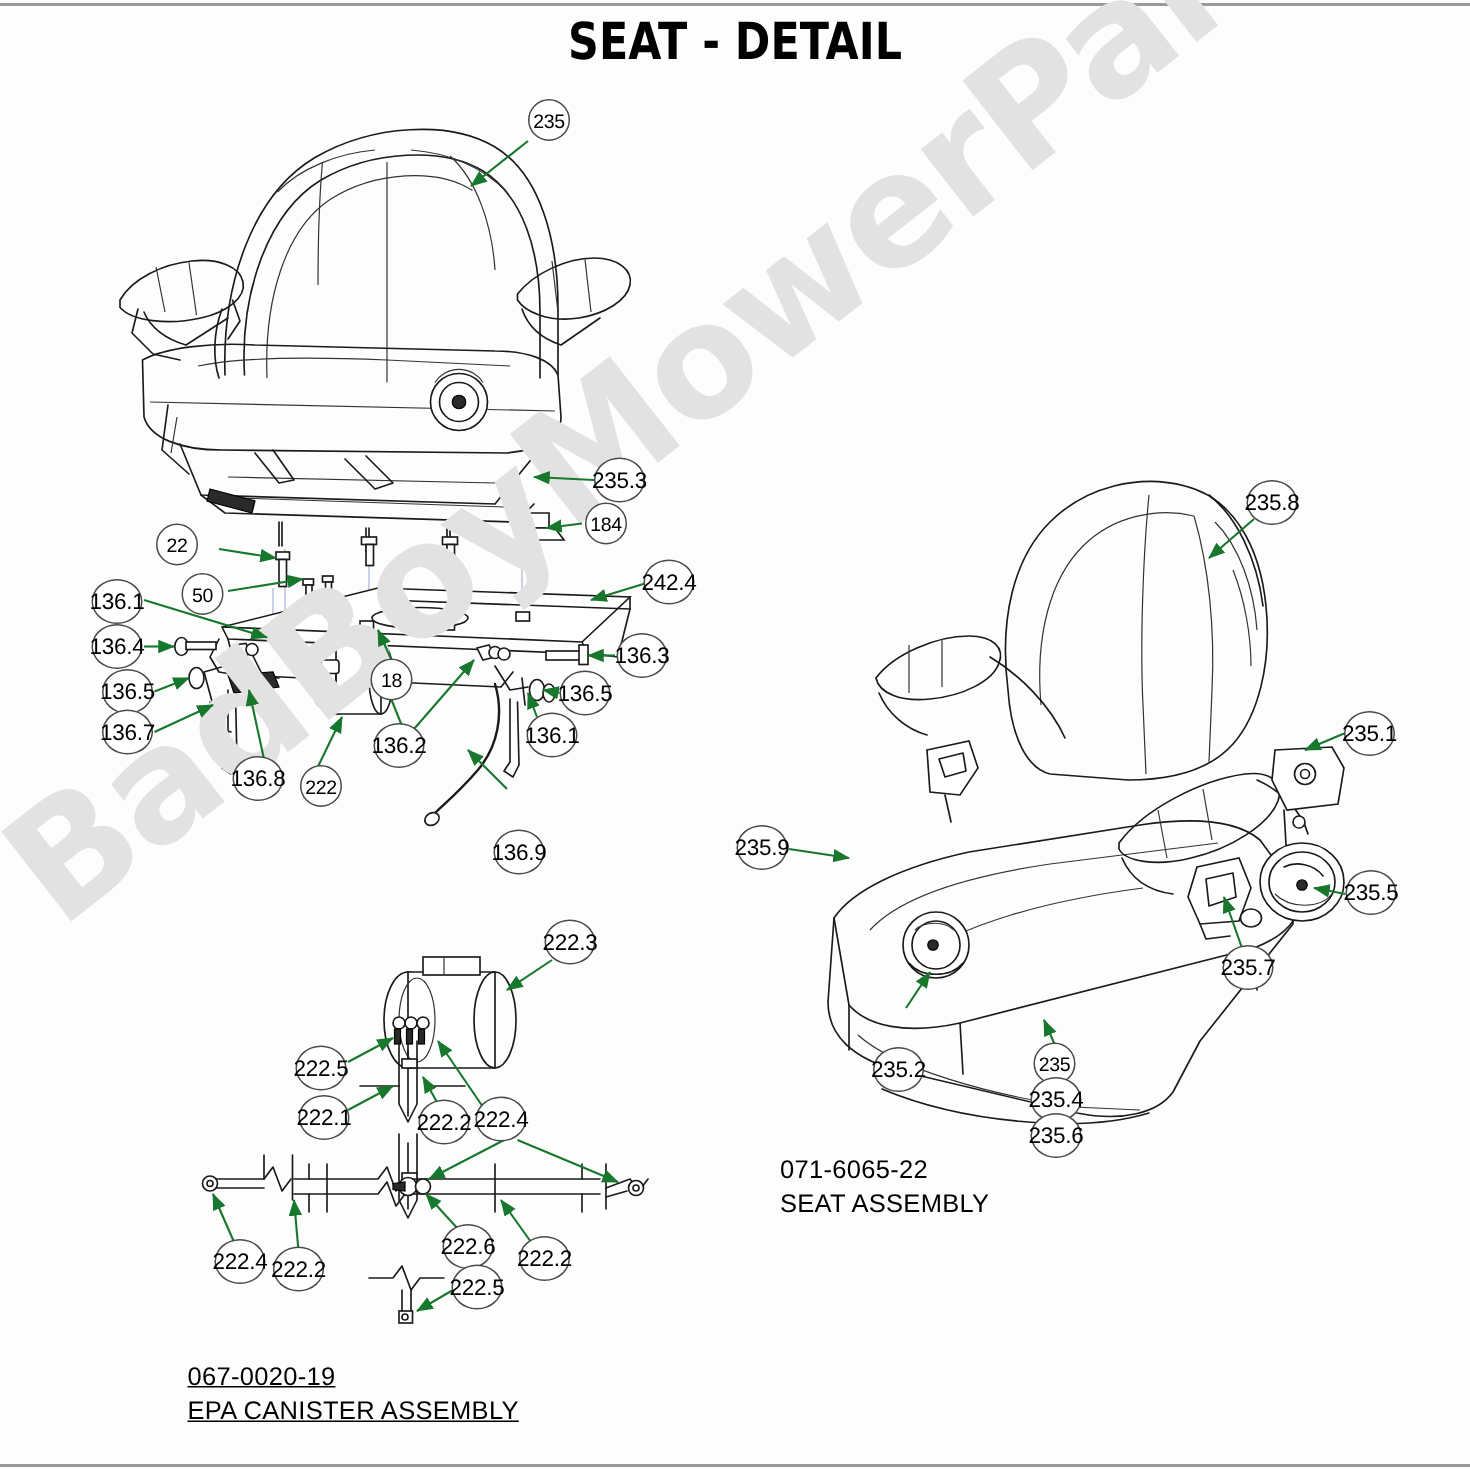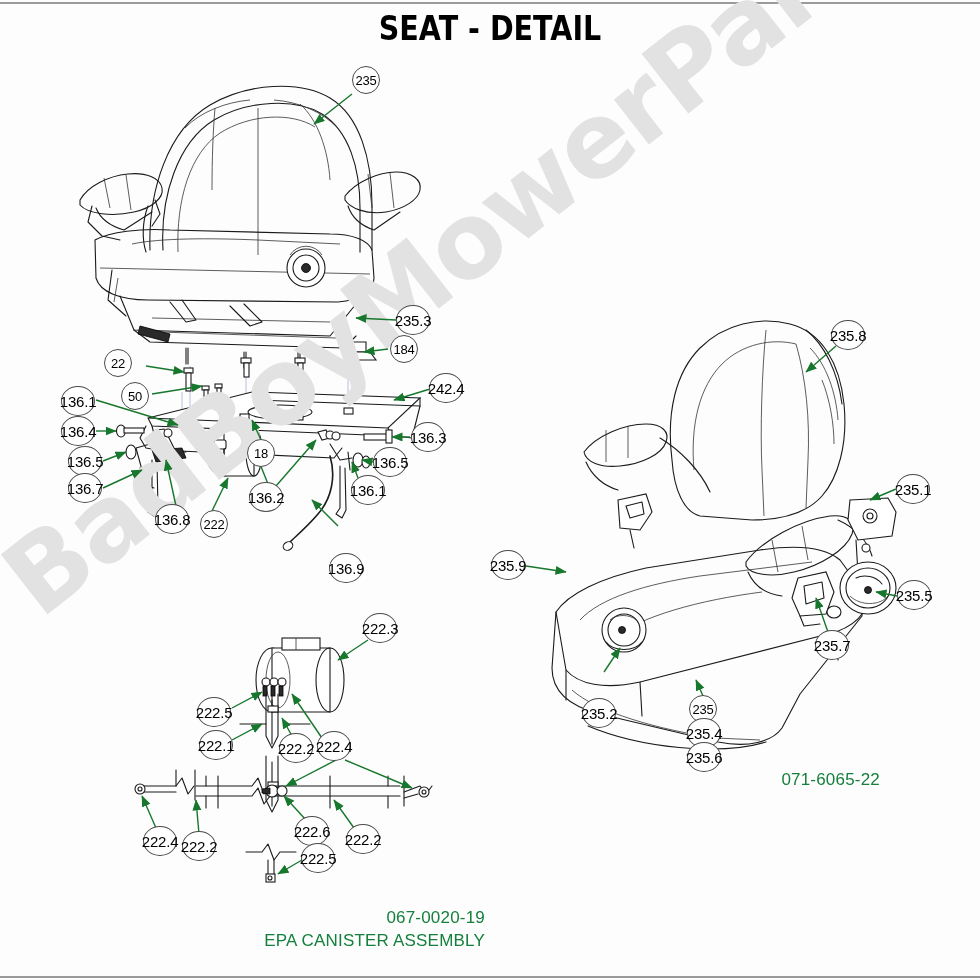--- a/index.html
+++ b/index.html
@@ -14,21 +14,21 @@
   .wm-text{font-family:"DejaVu Sans",sans-serif;font-weight:bold;
            font-size:104px;fill:#e2e2e2;letter-spacing:-2px;}
 
   
   .title{position:absolute;top:8px;left:0;width:980px;text-align:center;
          font-family:"DejaVu Sans",sans-serif;font-weight:bold;
          font-size:34px;letter-spacing:0px;color:#000;z-index:20;
          transform:scaleX(0.84);transform-origin:center top;}
 
   
-  .caption{position:absolute;text-align:right;color:#15803d;z-index:20;
+  .caption{position:absolute;text-align:left;color:#000000;z-index:20;
            font-size:17px;line-height:23px;letter-spacing:0.2px;}
 
   
   .callout{position:absolute;z-index:30;display:flex;align-items:center;
            justify-content:center;border:1.2px solid #4a4a4a;border-radius:50%;
            background:#ffffff;color:#000;font-size:12.5px;line-height:1;
            box-sizing:border-box;white-space:nowrap;letter-spacing:-0.2px;}
   .c-sm{width:28px;height:28px;font-size:13px;}
   .c-md{width:34px;height:30px;font-size:15px;}
 
@@ -426,18 +426,19 @@
     <div class="callout c-md" style="left: 317px; top: 731px;">222.4</div>
     <div class="callout c-md" style="left: 295px; top: 816px;">222.6</div>
     <div class="callout c-md" style="left: 346px; top: 824px;">222.2</div>
     <div class="callout c-md" style="left: 143px; top: 826px;">222.4</div>
     <div class="callout c-md" style="left: 182px; top: 831px;">222.2</div>
     <div class="callout c-md" style="left: 301px; top: 843px;">222.5</div>
   </div>
 
 <div class="caption" style="left:520px;top:768px;width:360px;">
   <div>071-6065-22</div>
+  <div>SEAT ASSEMBLY</div>
 </div>
 
-<div class="caption" style="left:125px;top:906px;width:360px;">
+<div class="caption" style="left:125px;top:906px;width:360px;text-decoration:underline;">
   <div>067-0020-19</div>
   <div>EPA CANISTER ASSEMBLY</div>
 </div>
 
 </body></html>

